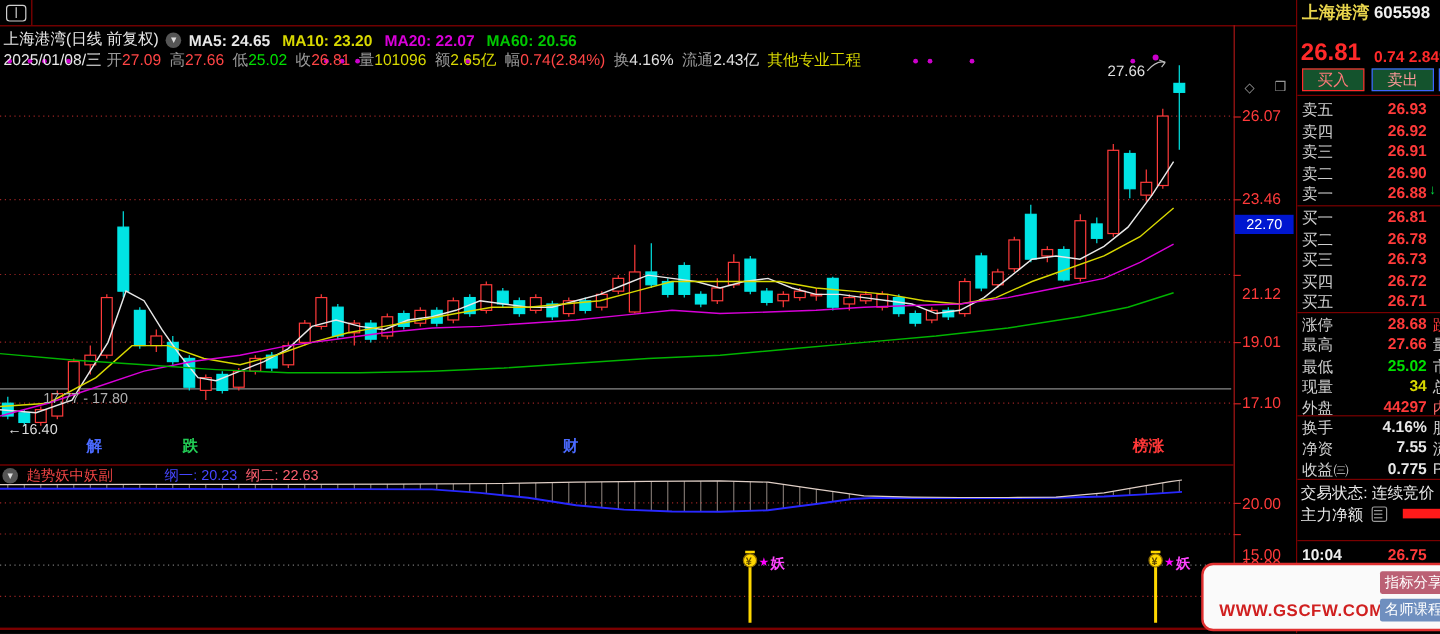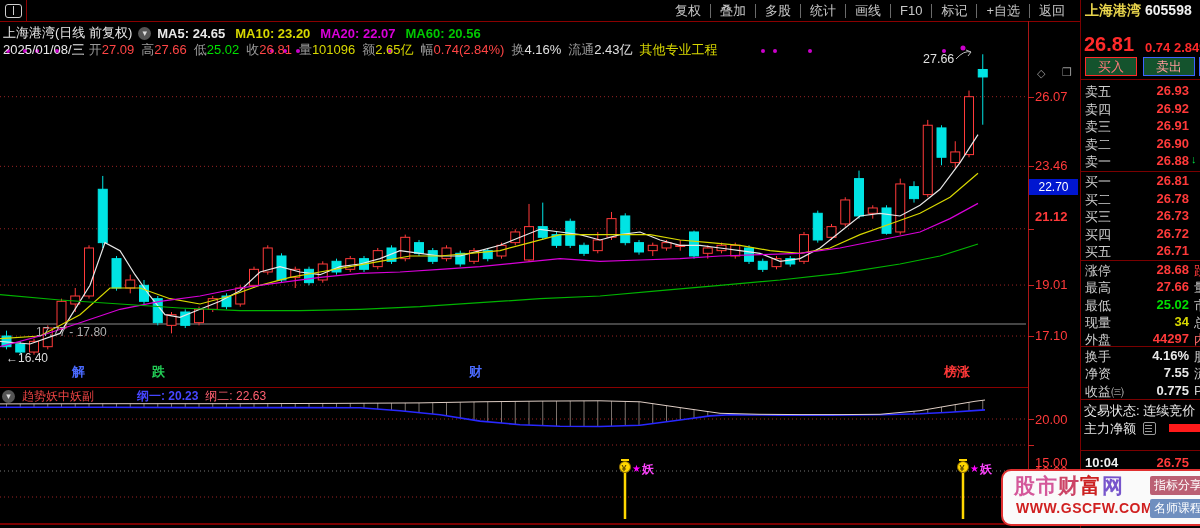--- a/index.html
+++ b/index.html
@@ -68,31 +68,20 @@
   .wm-badge{position:absolute;left:147px;color:#fff;font-size:12px;padding:1px 4px;border-radius:2px;white-space:nowrap;}
 </style>
 </head>
 <body>
 
 <div id="app">
 
   <div id="menubar" class="abs">
     <div id="win-icon" class="abs"></div>
     <div id="menu-sep" class="abs"></div>
-    <div id="menu-right" class="abs">
-        <span class="rmitem">复权</span>
-        <span class="rmitem">叠加</span>
-        <span class="rmitem">多股</span>
-        <span class="rmitem">统计</span>
-        <span class="rmitem">画线</span>
-        <span class="rmitem">F10</span>
-        <span class="rmitem">标记</span>
-        <span class="rmitem">+自选</span>
-        <span class="rmitem">返回</span>
-      </div>
   </div>
   <div id="hline-top" class="abs"></div>
 
   <svg id="main-svg" class="abs" style="left:0;top:21px;" width="1028" height="359">
       <line x1="0" y1="75.7" x2="1026" y2="75.7" stroke="#9b2424" stroke-width="1" stroke-dasharray="1 3"></line>
       <line x1="0" y1="145.33479999999997" x2="1026" y2="145.33479999999997" stroke="#9b2424" stroke-width="1" stroke-dasharray="1 3"></line>
       <line x1="0" y1="207.76599999999996" x2="1026" y2="207.76599999999996" stroke="#9b2424" stroke-width="1" stroke-dasharray="1 3"></line>
       <line x1="0" y1="264.0608" x2="1026" y2="264.0608" stroke="#9b2424" stroke-width="1" stroke-dasharray="1 3"></line>
       <line x1="0" y1="315.01959999999997" x2="1026" y2="315.01959999999997" stroke="#9b2424" stroke-width="1" stroke-dasharray="1 3"></line>
       <line x1="0" y1="303.0136" x2="1026" y2="303.0136" stroke="#8a8a8a" stroke-width="1"></line>
@@ -371,42 +360,42 @@
         <span><span class="fld-label"></span><span style="color:#d8d800">其他专业工程</span></span>
       </span>
   </div>
 
   <div id="vaxis" class="abs"></div>
   <div id="axis-labels">
       <div class="abs ax-label" style="top: 88.7px;">26.07</div>
       <div class="abs ax-tick" style="top: 96.7px;"></div>
       <div class="abs ax-label" style="top: 158.335px;">23.46</div>
       <div class="abs ax-tick" style="top: 166.335px;"></div>
-      <div class="abs ax-label" style="top: 209px; font-weight: bold;">21.12</div>
+      <div class="abs ax-label" style="top: 237px;">21.12</div>
       <div class="abs ax-tick" style="top: 228.766px;"></div>
       <div class="abs ax-label" style="top: 277.061px;">19.01</div>
       <div class="abs ax-tick" style="top: 285.061px;"></div>
       <div class="abs ax-label" style="top: 328.02px;">17.10</div>
       <div class="abs ax-tick" style="top: 336.02px;"></div>
       <div class="abs ax-label" style="top: 412px;">20.00</div>
       <div class="abs ax-tick" style="top: 419px;"></div>
       <div class="abs ax-label" style="top: 438px; margin-top: 17px;">15.00</div>
       <div class="abs ax-tick" style="top: 445px;"></div>
       <div class="abs ax-label" style="top: 464px;">10.00</div>
       <div class="abs ax-tick" style="top: 471px;"></div>
     </div>
   <div id="price-tag" class="abs" style="top: 178.612px;">22.70</div>
   <div class="abs mini-icon" style="left:1037px;top:67px;">◇</div>
   <div class="abs mini-icon" style="left:1062px;top:66px;">❒</div>
 
   <div id="hline-sub" class="abs"></div>
   <div id="sub-header" class="abs">
     <span class="chev-circle">▾</span>
     <span style="color:#ef4444">趋势妖中妖副</span>
-    <span id="sub-l1" style="font-weight: bold; color: rgb(70, 70, 255); padding-left: 36px;">纲一: 20.23</span>
+    <span id="sub-l1" style="font-weight: normal; color: rgb(70, 70, 255); padding-left: 36px;">纲一: 20.23</span>
     <span id="sub-l2" style="color: rgb(255, 96, 112);">纲二: 22.63</span>
   </div>
   <div id="hline-bottom" class="abs"></div>
 
   <div id="rpanel" class="abs">
     <div id="rp-name" class="abs">上海港湾</div>
     <div id="rp-code" class="abs">605598</div>
     <div id="rp-price" class="abs">26.81</div>
     <div id="rp-chg" class="abs">0.74</div>
     <div id="rp-chgp" class="abs">2.84%</div>
@@ -504,21 +493,20 @@
       </div>
     <div id="rp-status" class="abs">交易状态: 连续竞价</div>
     <div id="rp-flow" class="abs">主力净额</div>
     <div id="flow-icon" class="abs"></div>
     <div id="flow-bar" class="abs"></div>
     <div id="rp-time" class="abs">10:04</div>
     <div id="rp-last" class="abs">26.75</div>
   </div>
 
   <div id="watermark" class="abs">
-    <div id="wm-site"><span style="color: rgb(212, 88, 154);">股</span><span style="color: rgb(212, 88, 154);">市</span><span style="color: rgb(204, 68, 102);">财</span><span style="color: rgb(204, 34, 34);">富</span><span style="color: rgb(119, 85, 204);">网</span></div>
     <div id="wm-url">WWW.GSCFW.COM</div>
     <div id="wm-badges">
         <span class="wm-badge" style="background: rgb(187, 96, 116); top: 5px;">指标分享</span>
         <span class="wm-badge" style="background: rgb(111, 143, 191); top: 28px;">名师课程</span>
       </div>
   </div>
 
 </div>
 
 </body></html>

